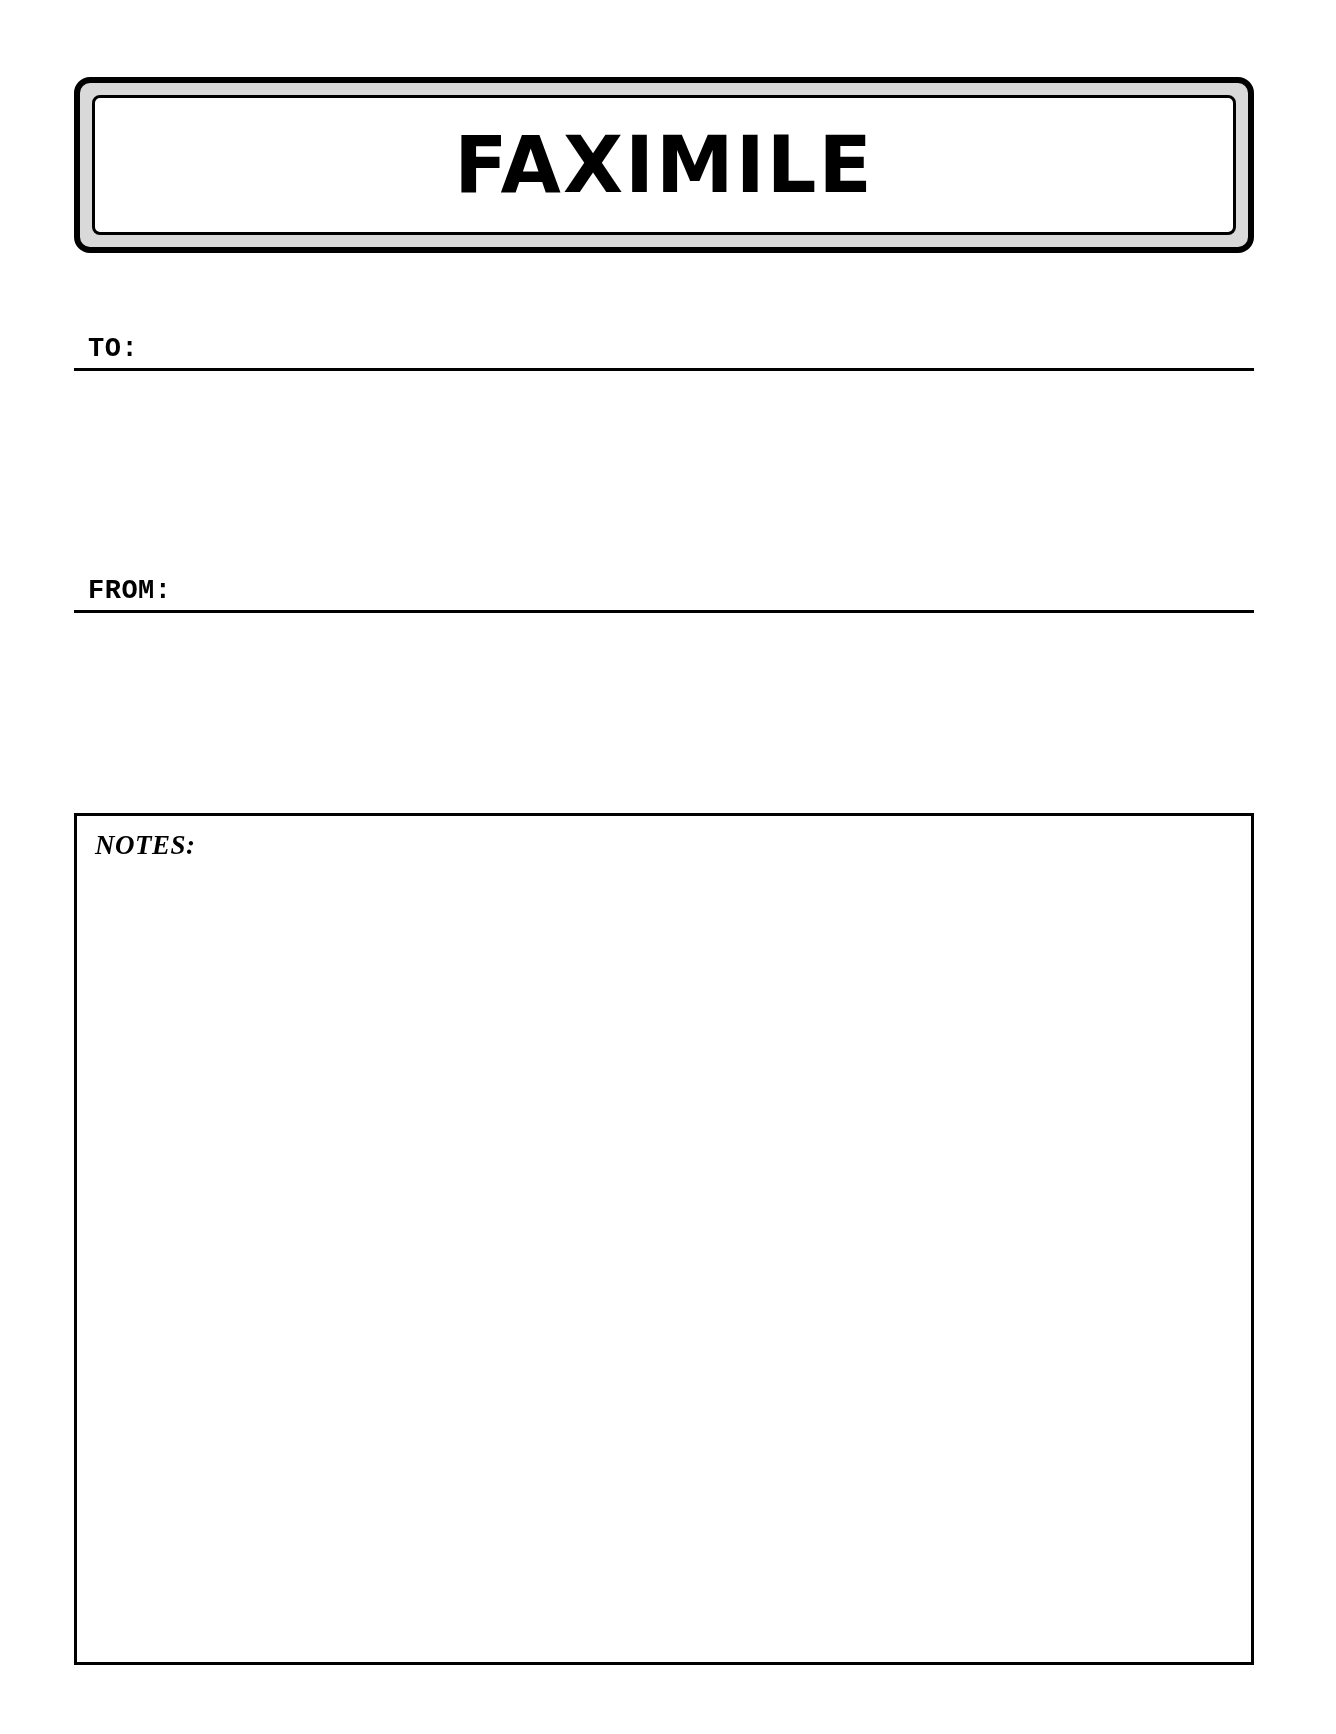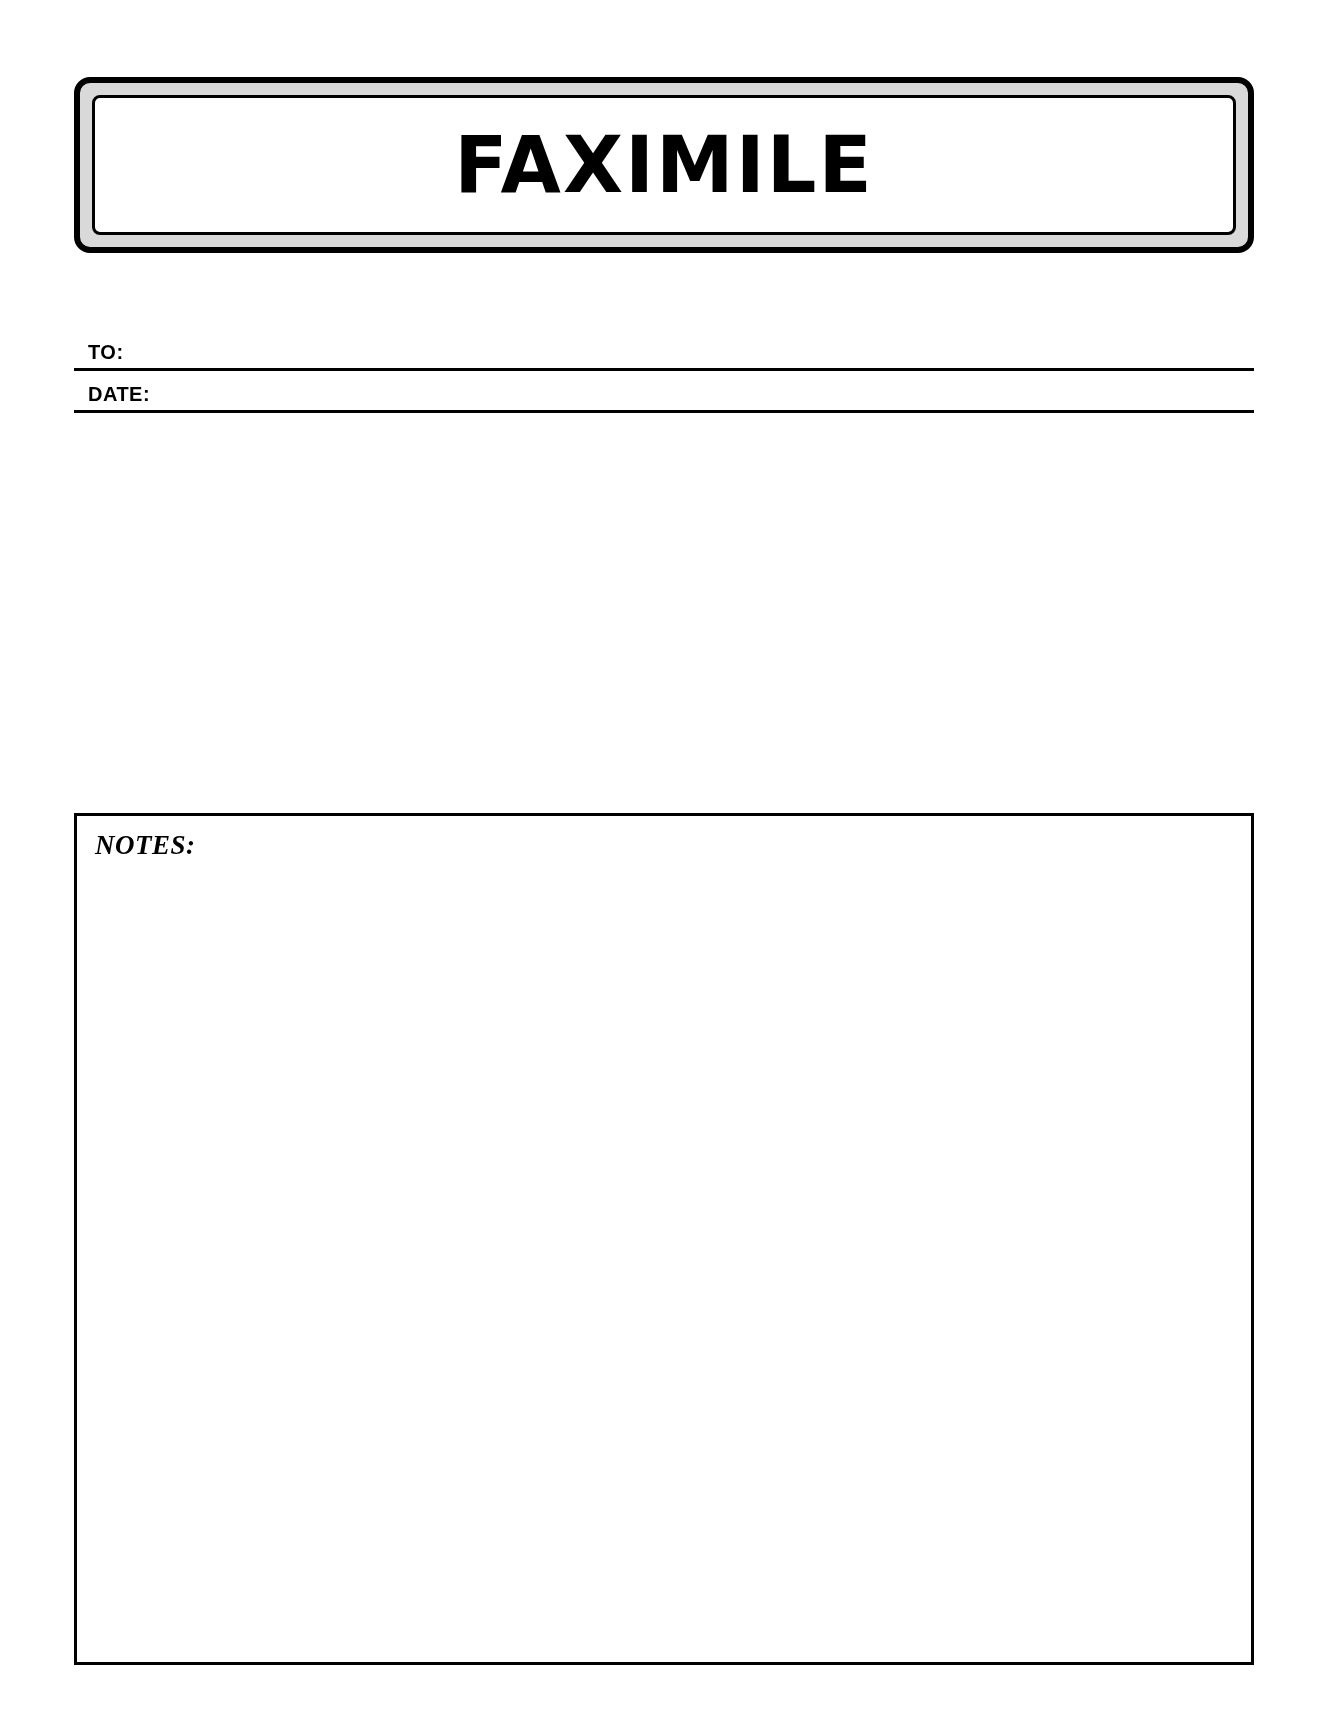--- a/index.html
+++ b/index.html
@@ -71,23 +71,23 @@
   .field-row {
     position: relative;
     height: 42px;
     border-bottom: 3px solid #000000;
     box-sizing: border-box;
   }
   .field-label {
     position: absolute;
     left: 14px;
     bottom: 4px;
-    font-family: Liberation Sans, sans-serif;
+    font-family: Liberation Mono, monospace;
     font-weight: bold;
-    font-size: 20px;
+    font-size: 27px;
     letter-spacing: 0.5px;
     white-space: nowrap;
     margin-top: 8px;
   }
   .field-value {
     position: absolute;
     left: 190px;
     bottom: 4px;
     right: 8px;
     font-family: "Liberation Serif", serif;
@@ -148,30 +148,30 @@
   </div>
 
   <div class="fields">
 
     <div class="field-row">
       <span class="field-label">TO:</span>
       <span class="field-value"></span>
     </div>
 
 
-    <div class="field-row">
-      <span class="field-label">DATE:</span>
-      <span class="field-value"></span>
-    </div>
 
 
   </div>
 
   <div class="fields-second">
 
+    <div class="field-row">
+      <span class="field-label">FROM:</span>
+      <span class="field-value"></span>
+    </div>
 
 
   </div>
 
   <div class="notes-box">
     <span class="notes-label">NOTES:</span>
     <div class="notes-body"></div>
   </div>
 
 </div>

